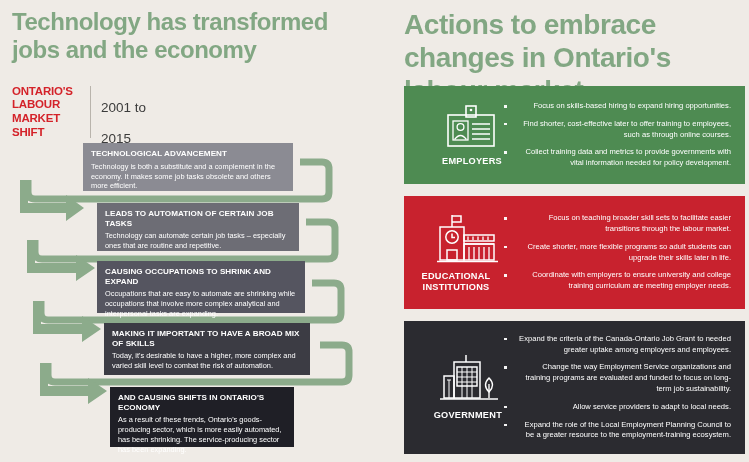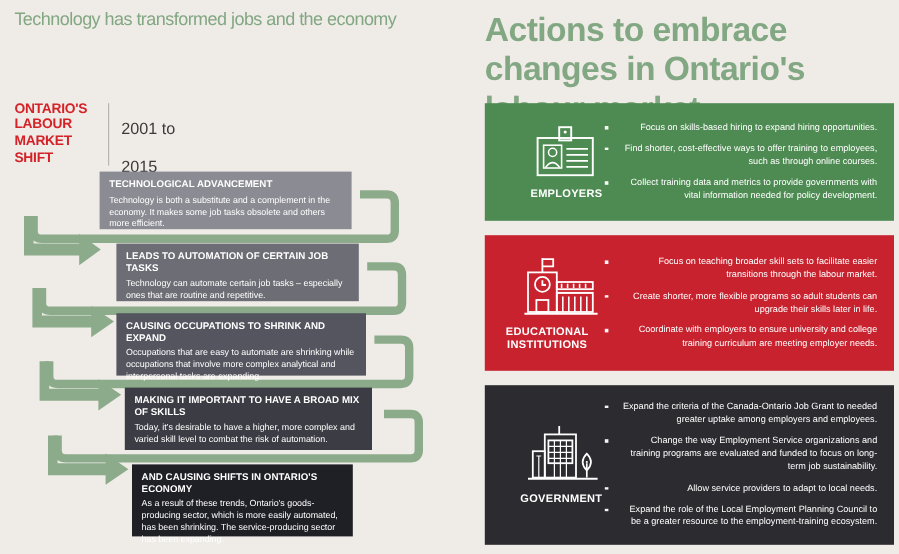--- a/index.html
+++ b/index.html
@@ -12,22 +12,22 @@
     position:relative;
   }
   .root{position:relative;width:749px;height:462px;}
 
   
   .left-col{position:absolute;left:0;top:0;width:392px;height:462px;}
 
   .headline{
     position:absolute;left:12px;top:8px;width:330px;
     color:#82a783;
-    font-size:15px;line-height:1.18;
-    font-weight:normal;letter-spacing:-0.45px;
+    font-size:24px;line-height:1.18;
+    font-weight:bold;letter-spacing:-0.45px;
   }
 
   .brand-wrap{position:absolute;left:12px;top:62px;width:250px;display:flex;align-items:center;}
   .brand-red{
     color:#d42229;font-weight:bold;font-size:11.5px;line-height:1.20;
     letter-spacing:-0.2px;text-transform:uppercase;width:74px;
   }
   .brand-rule{width:1px;background:#b9b4ac;height:52px;margin:0 10px 0 4px;}
   .brand-years{
     color:#3b3b3b;font-size:13.5px;line-height:1.16;margin-top:22px;white-space:pre-line;
@@ -168,21 +168,21 @@
             <line x1="32" y1="25" x2="50" y2="25"></line>
             <line x1="32" y1="30" x2="50" y2="30"></line>
             <line x1="32" y1="35" x2="50" y2="35"></line>
           </g>
         </svg>
         <div class="cap">EMPLOYERS</div>
       </div>
       <div class="panel-list">
         <ul>
           <li>Focus on skills-based hiring to expand hiring opportunities.</li>
-          <li>Find shorter, cost-effective ways to offer training to employees, such as through online courses.</li>
+          <li>Find shorter, cost-effective later to offer training to employees, such as through online courses.</li>
           <li>Collect training data and metrics to provide governments with vital information needed for policy development.</li>
         </ul>
       </div>
     </div>
 
     <div class="panel" id="panel-edu">
       <div class="panel-icon">
         <svg width="70" height="54" viewBox="0 0 70 54">
           <g stroke="#fff" stroke-width="1.5" fill="none">
             <line x1="20" y1="2" x2="20" y2="14"></line>

